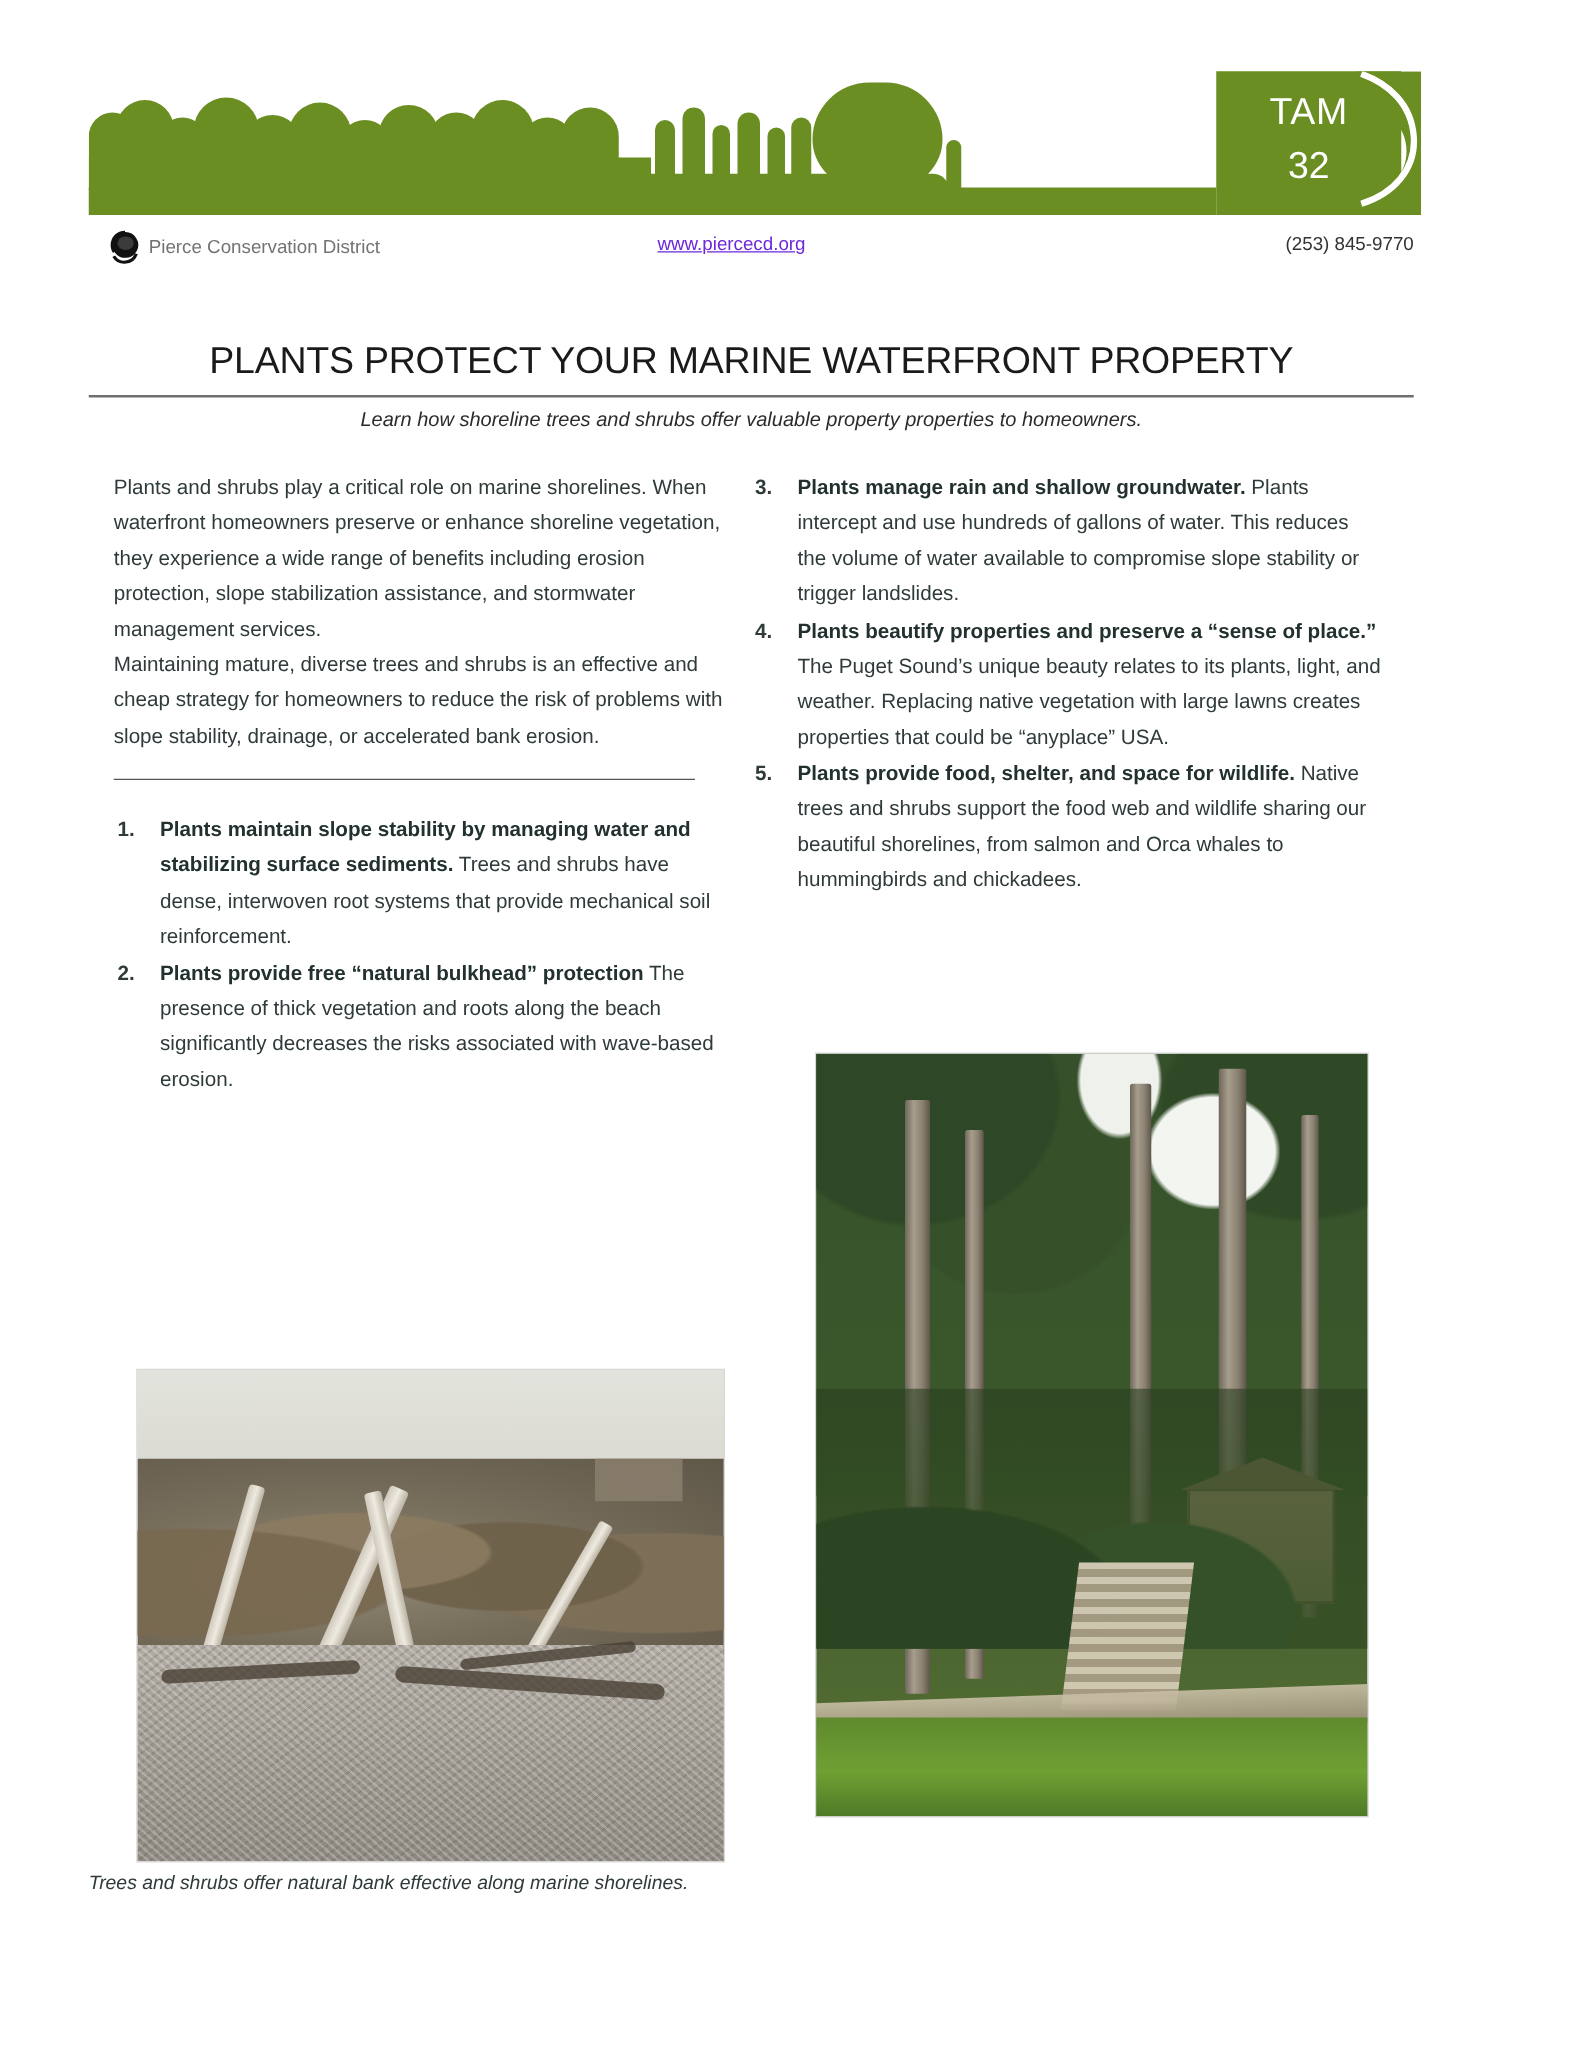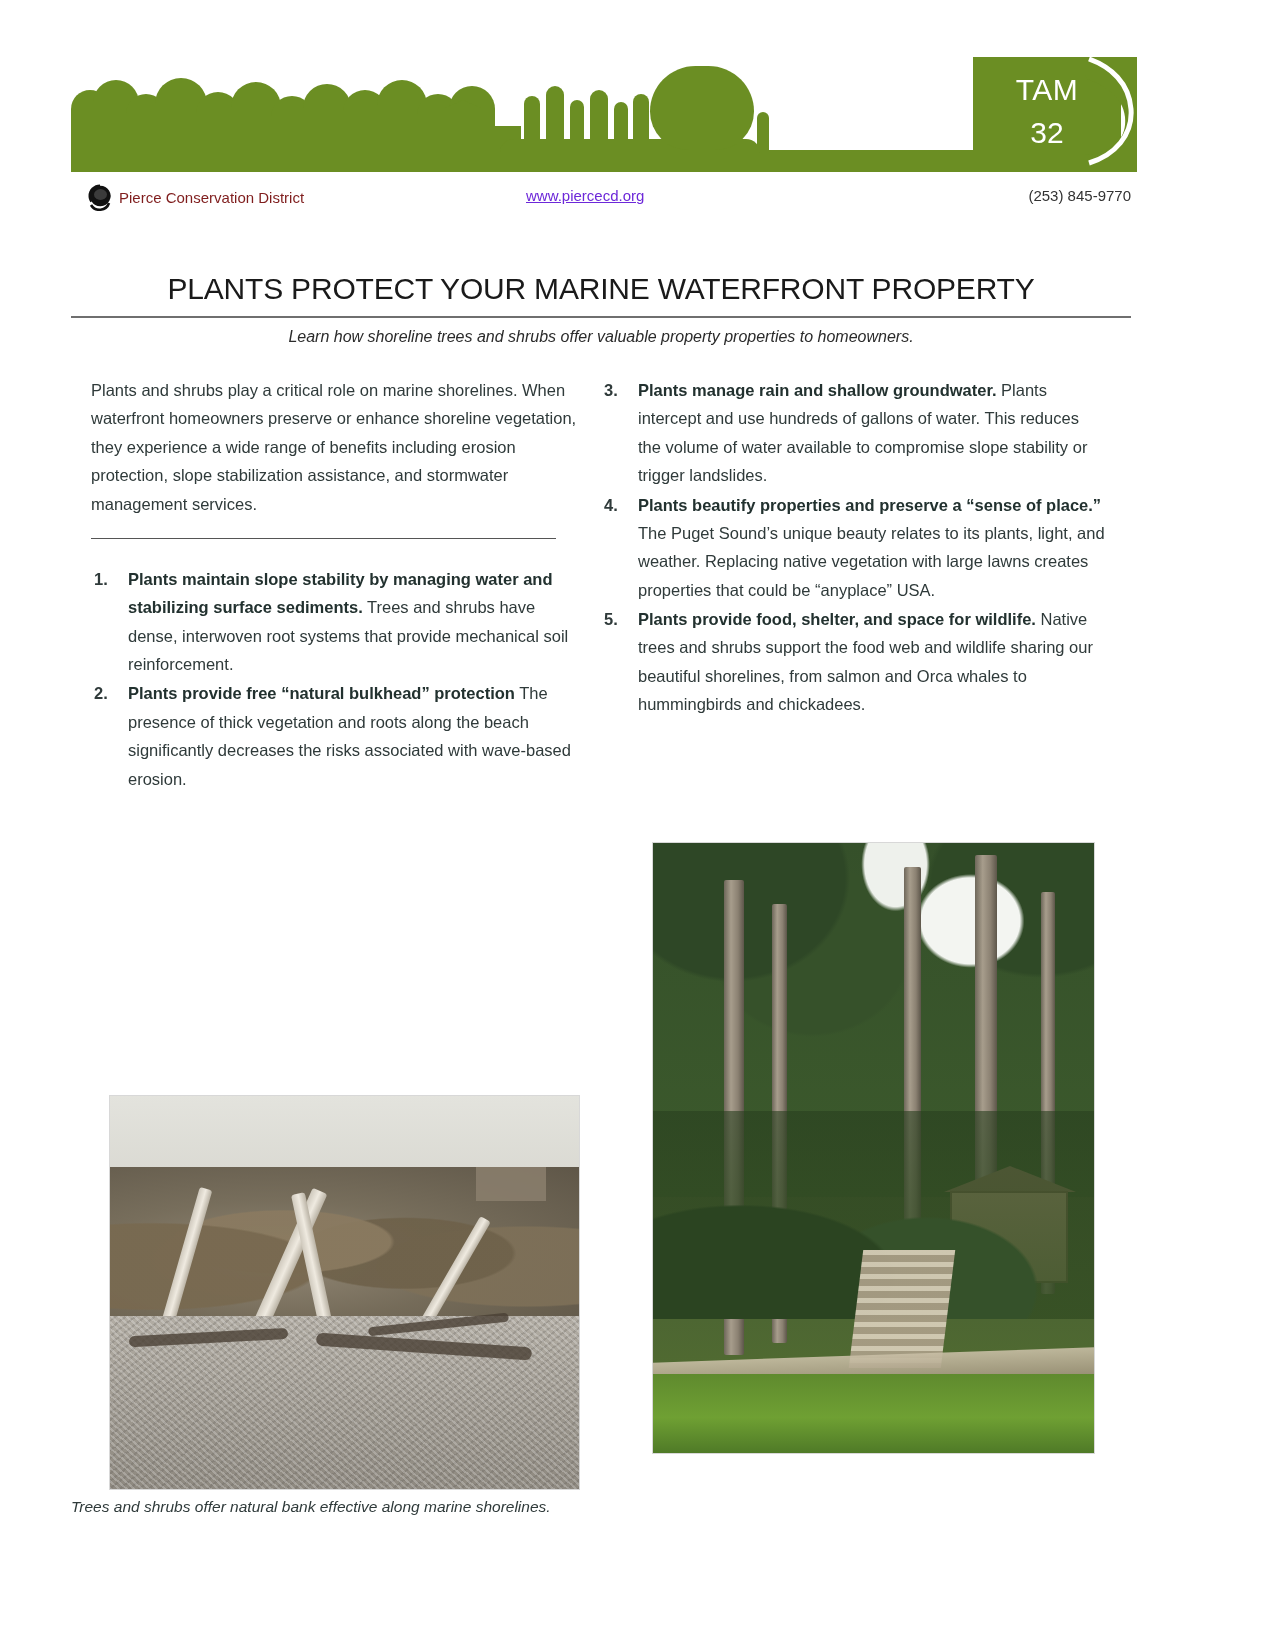--- a/index.html
+++ b/index.html
@@ -103,21 +103,21 @@
   #header-info {
     position: absolute;
     left: 71px; top: 183px;
     width: 1060px; height: 30px;
   }
   #org-group {
     position: absolute; left: 14px; top: 0;
     display: flex; align-items: center; gap: 2px;
   }
   #pcd-logo { width: 32px; height: 28px; flex: none; }
-  #org-name { font-size: 15px; color: #7f1d1d; }
+  #org-name { font-size: 15px; color: #737373; }
   #site-url {
     position: absolute; left: 455px; top: 4px;
     font-size: 15px; color: #6d28d9;
   }
   #phone {
     position: absolute; right: 0; top: 4px;
     font-size: 15px; color: #333;
   }
 
   
@@ -397,20 +397,21 @@
 <div id="title-block">
   <h1 id="page-title">PLANTS PROTECT YOUR MARINE WATERFRONT PROPERTY</h1>
   <div id="title-rule"></div>
   <div id="subtitle">Learn how shoreline trees and shrubs offer valuable property properties to homeowners.</div>
 </div>
 
 <div id="body-columns">
 
   <div class="col" id="col-left">
     <p class="body-text">Plants and shrubs play a critical role on marine shorelines. When waterfront homeowners preserve or enhance shoreline vegetation, they experience a wide range of benefits including erosion protection, slope stabilization assistance, and stormwater management services.</p>
+    <p class="body-text">Maintaining mature, diverse trees and shrubs is an effective and cheap strategy for homeowners to reduce the risk of problems with slope stability, drainage, or accelerated bank erosion.</p>
 
     <div id="lead-rule"></div>
 
     <ol class="benefits">
       <li>
         <span class="num">1.</span><span class="lead">Plants maintain slope stability by managing water and stabilizing surface sediments.</span><span> Trees and shrubs have dense, interwoven root systems that provide mechanical soil reinforcement.</span>
       </li>
       <li>
         <span class="num">2.</span><span class="lead">Plants provide free “natural bulkhead” protection</span><span> The presence of thick vegetation and roots along the beach significantly decreases the risks associated with wave-based erosion.</span>
       </li>

